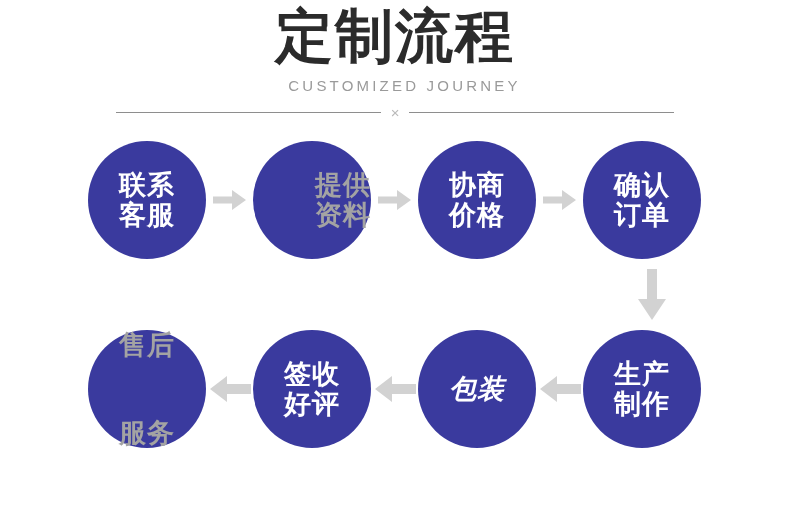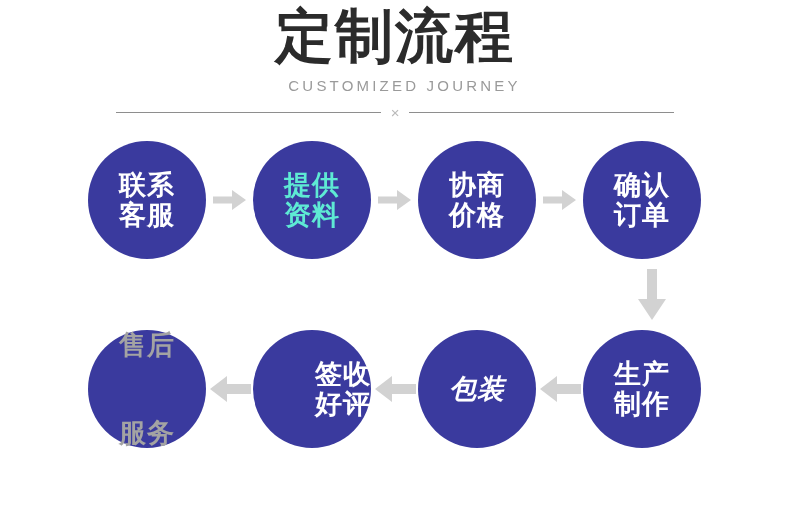--- a/index.html
+++ b/index.html
@@ -155,21 +155,21 @@
       <span class="line">联系</span>
       <span class="line">客服</span>
     </div>
 
     <div class="arrow-h" style="width:47px">
       <svg width="34" height="22" viewBox="0 0 34 22" aria-hidden="true">
         <polygon points="0,7.5 19,7.5 19,1 33,11 19,21 19,14.5 0,14.5" fill="#d2d2d2"></polygon>
       </svg>
     </div>
 
-    <div class="node" style="background: rgb(58, 58, 158); color: #5eead4;">
+    <div class="node" style="background: rgb(58, 58, 158); color: #a3a3a3; align-items: flex-end;">
       <span class="line">提供</span>
       <span class="line">资料</span>
     </div>
 
     <div class="arrow-h" style="width:47px">
       <svg width="34" height="22" viewBox="0 0 34 22" aria-hidden="true">
         <polygon points="0,7.5 19,7.5 19,1 33,11 19,21 19,14.5 0,14.5" fill="#d2d2d2"></polygon>
       </svg>
     </div>
 
@@ -203,21 +203,21 @@
       <span class="line">售后</span>
       <span class="line">服务</span>
     </div>
 
     <div class="arrow-h" style="width:47px">
       <svg width="42" height="28" viewBox="0 0 42 28" aria-hidden="true">
         <polygon points="42,9 18,9 18,1 1,14 18,27 18,19 42,19" fill="#d2d2d2"></polygon>
       </svg>
     </div>
 
-    <div class="node" style="background: rgb(58, 58, 158); color: rgb(255, 255, 255); align-items: flex-end;">
+    <div class="node" style="background: rgb(58, 58, 158); color: rgb(255, 255, 255);">
       <span class="line">签收</span>
       <span class="line">好评</span>
     </div>
 
     <div class="arrow-h" style="width:47px">
       <svg width="42" height="28" viewBox="0 0 42 28" aria-hidden="true">
         <polygon points="42,9 18,9 18,1 1,14 18,27 18,19 42,19" fill="#d2d2d2"></polygon>
       </svg>
     </div>
 

